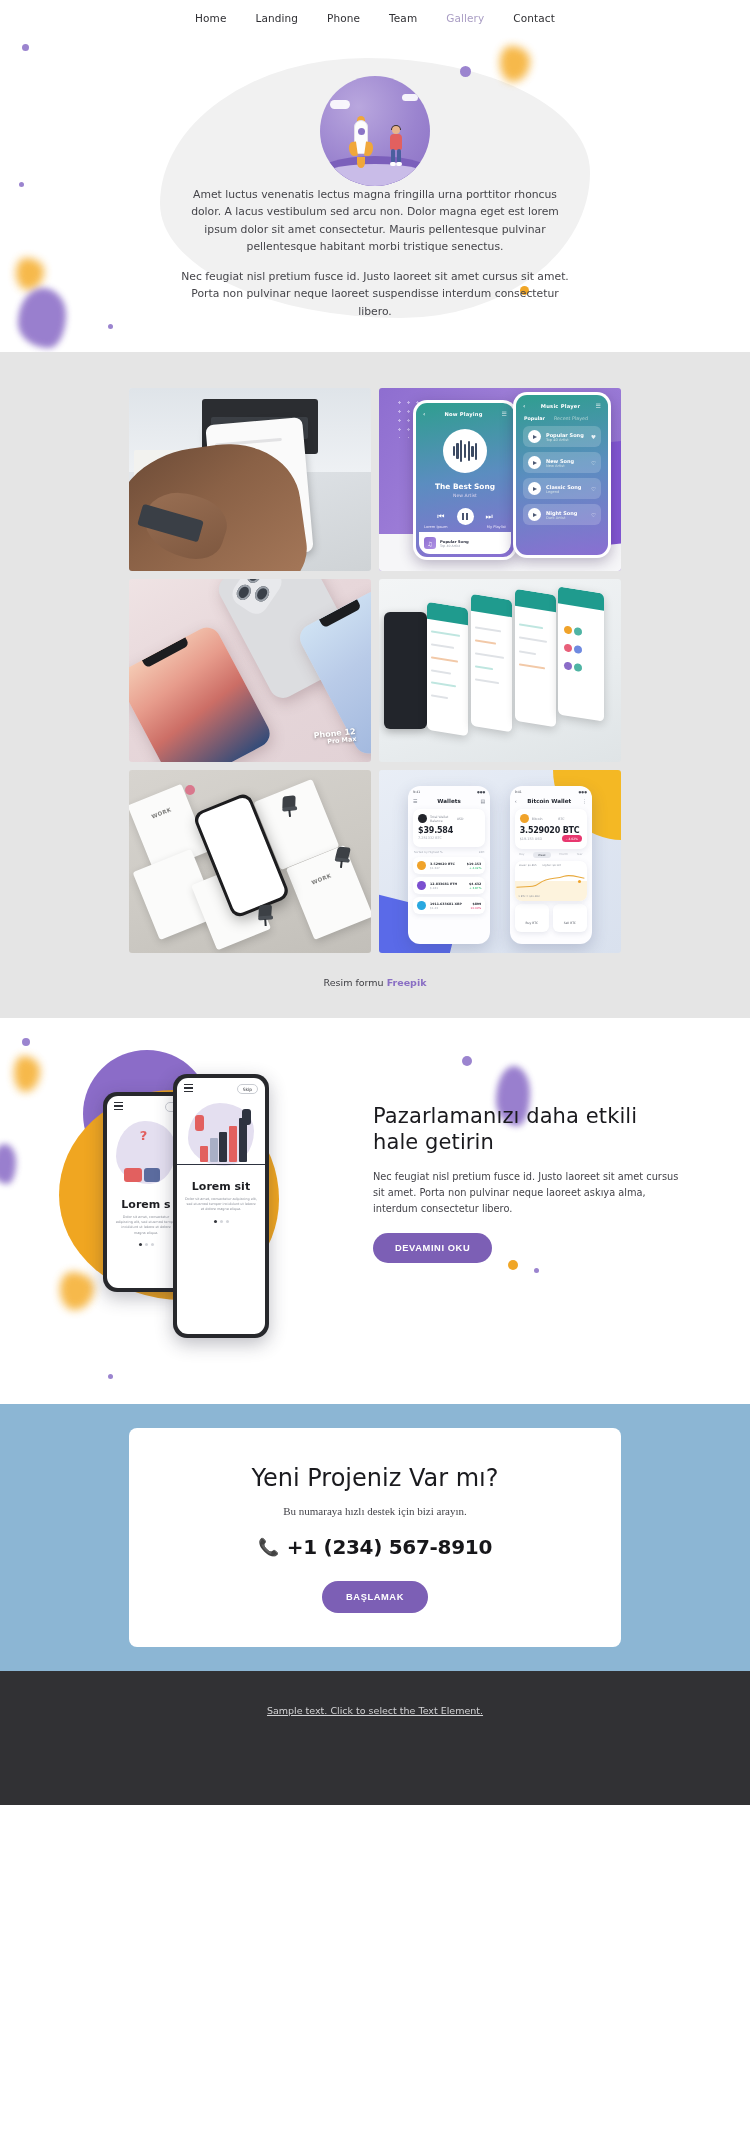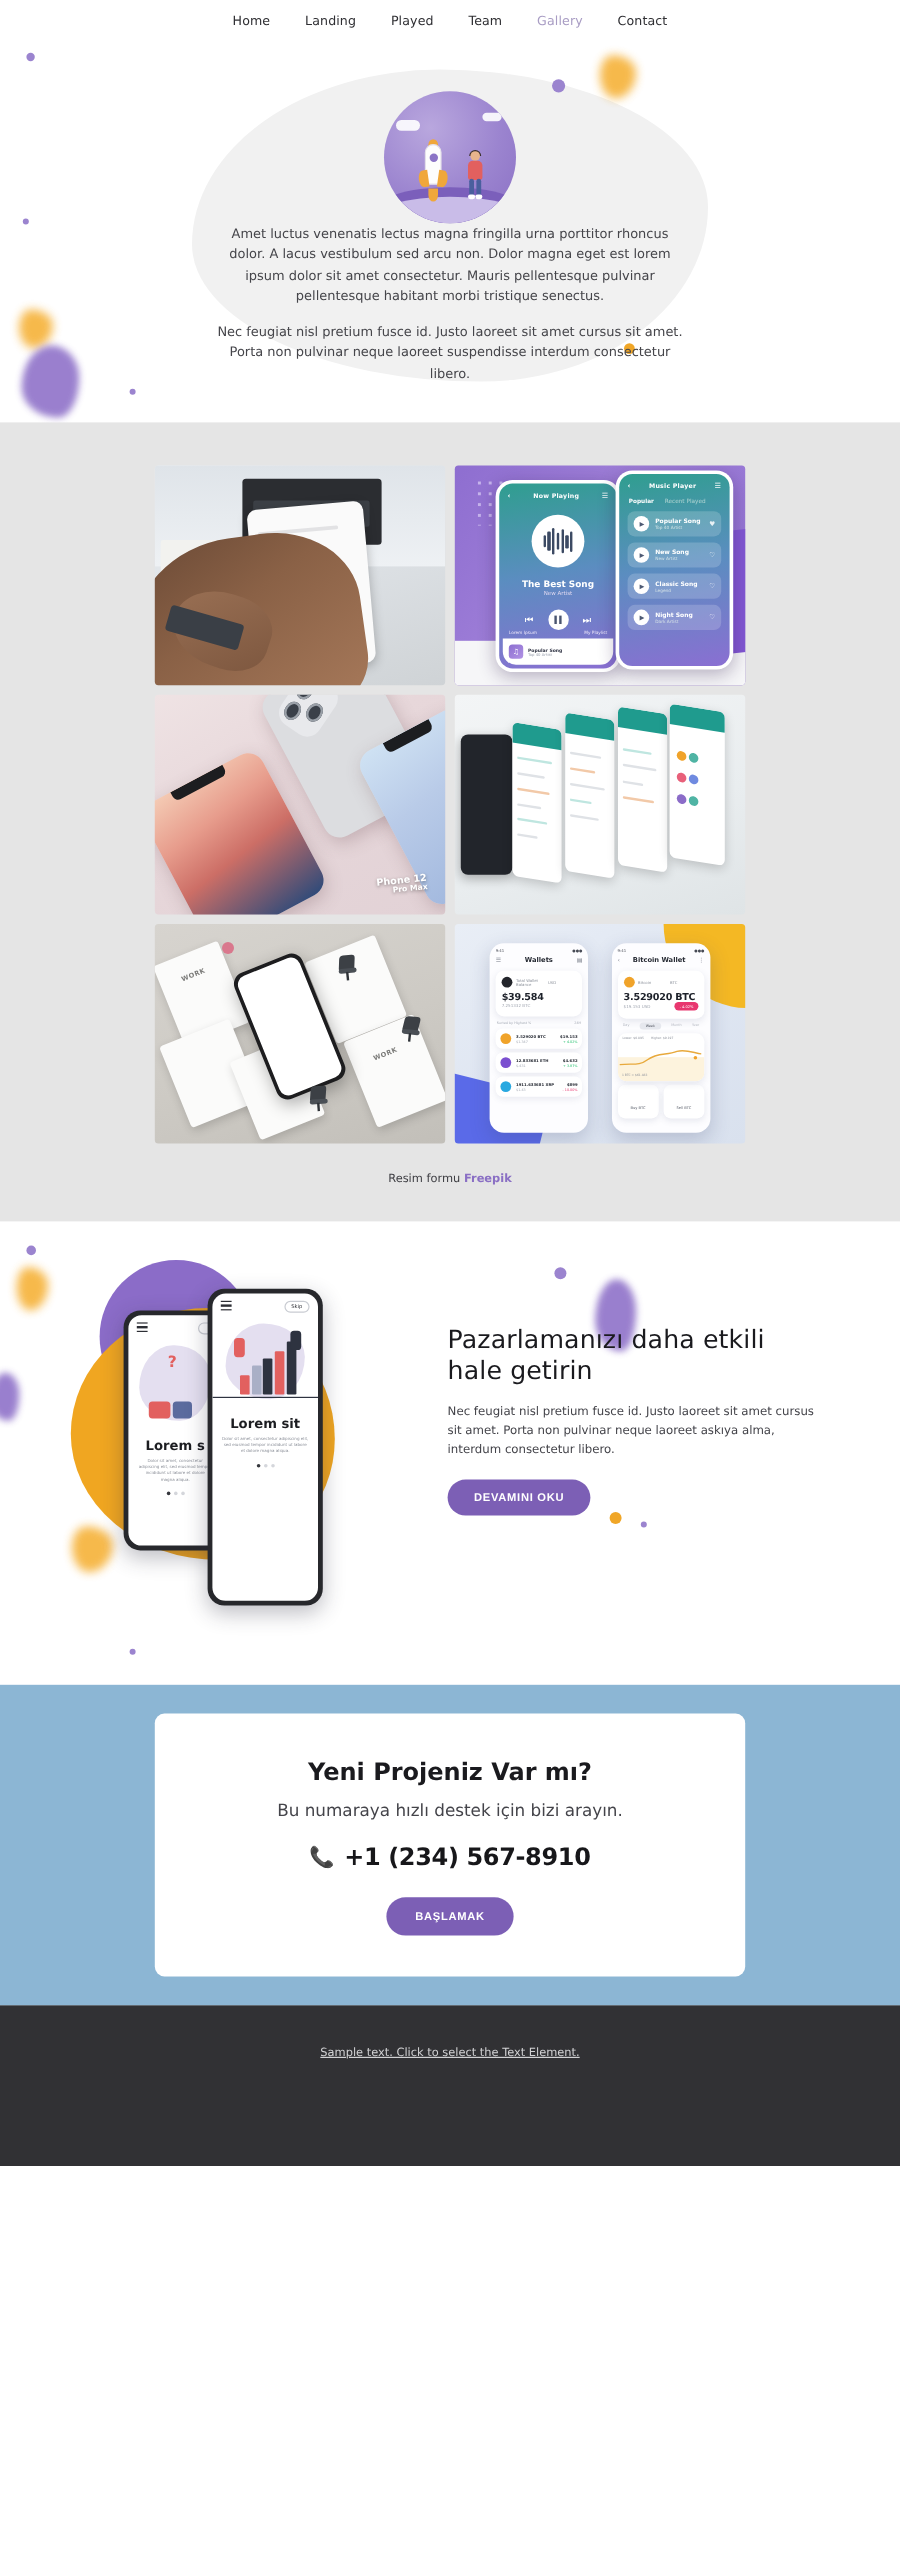--- a/index.html
+++ b/index.html
@@ -384,22 +384,22 @@
     padding: 24px 0;
     position: relative;
   }
   .cta-card {
     width: 492px; margin: 0 auto;
     background: #ffffff;
     border-radius: 8px;
     padding: 36px 0 34px;
     text-align: center;
   }
-  .cta-card h2 { font-size: 20px; font-weight: 700; color: #1a1a1e; }
-  .cta-card .sub { font-size: 14px; color: #44444a; margin-top: 13px; }
+  .cta-card h2 { font-size: 24px; font-weight: 400; color: #1a1a1e; }
+  .cta-card .sub { font-size: 11px; color: #44444a; margin-top: 13px; font-family: Liberation Serif, serif; }
   .cta-phone {
     margin-top: 18px; font-size: 20px; font-weight: bold; color: #17171a;
     display: flex; align-items: center; justify-content: center; gap: 8px;
     letter-spacing: -.3px;
   }
   .cta-phone .ph-ic { font-size: 17px; color: #f0a722; }
   .cta-card .btn-purple { margin-top: 22px; padding: 11px 24px; text-align: center; }
 
   
   .footer {
@@ -409,21 +409,21 @@
     text-align: center;
   }
   .footer p { font-size: 9.5px; color: #d2d2d4; text-decoration: underline; }
 </style>
 </head>
 <body>
 
 <nav class="nav">
   <a href="#">Home</a>
   <a href="#">Landing</a>
-  <a href="#">Played</a>
+  <a href="#">Phone</a>
   <a href="#">Team</a>
   <a href="#" class="active">Gallery</a>
   <a href="#">Contact</a>
 </nav>
 
 <section class="hero">
   <div class="hero-blob"></div>
 
   <div class="deco dot-purple" style="left:22px;top:8px;width:7px;height:7px;"></div>
   <div class="deco dot-purple" style="left:19px;top:146px;width:5px;height:5px;"></div>

